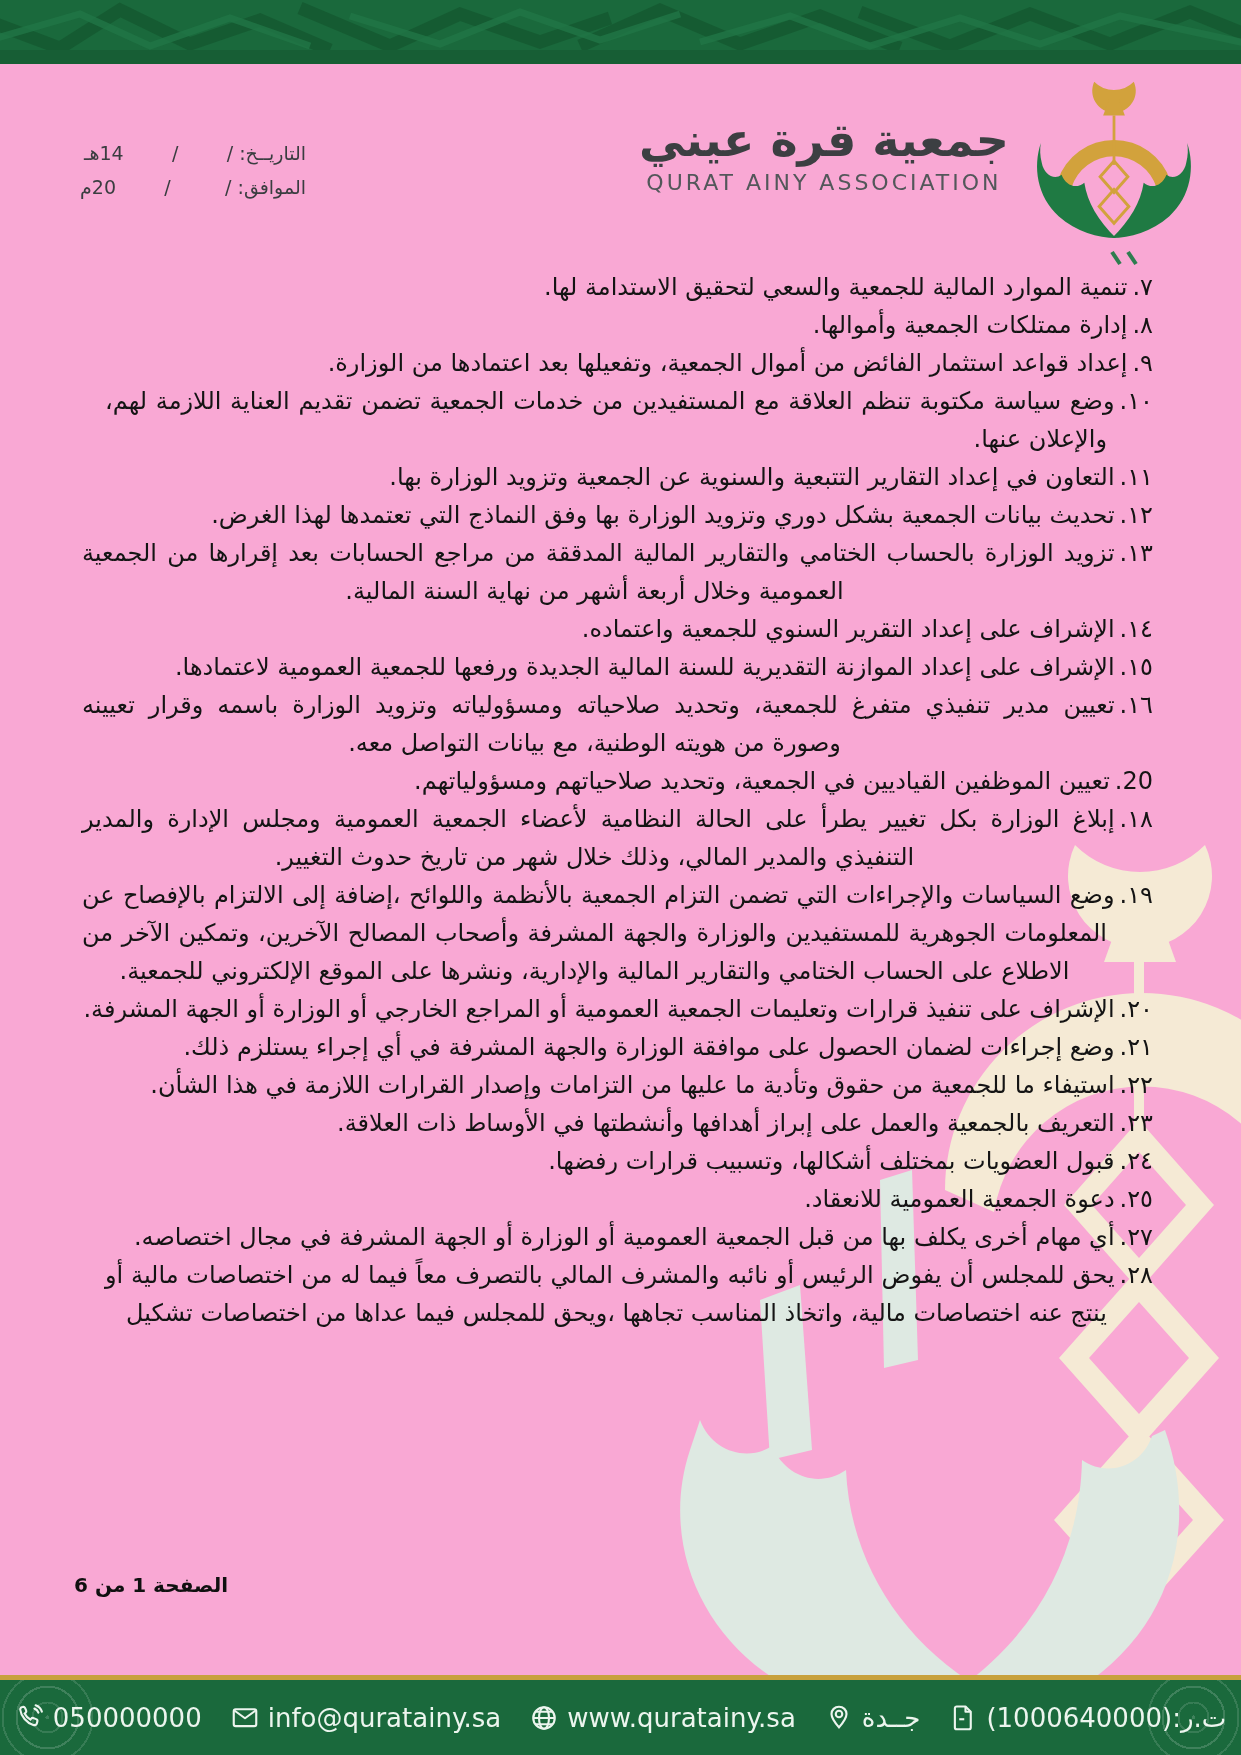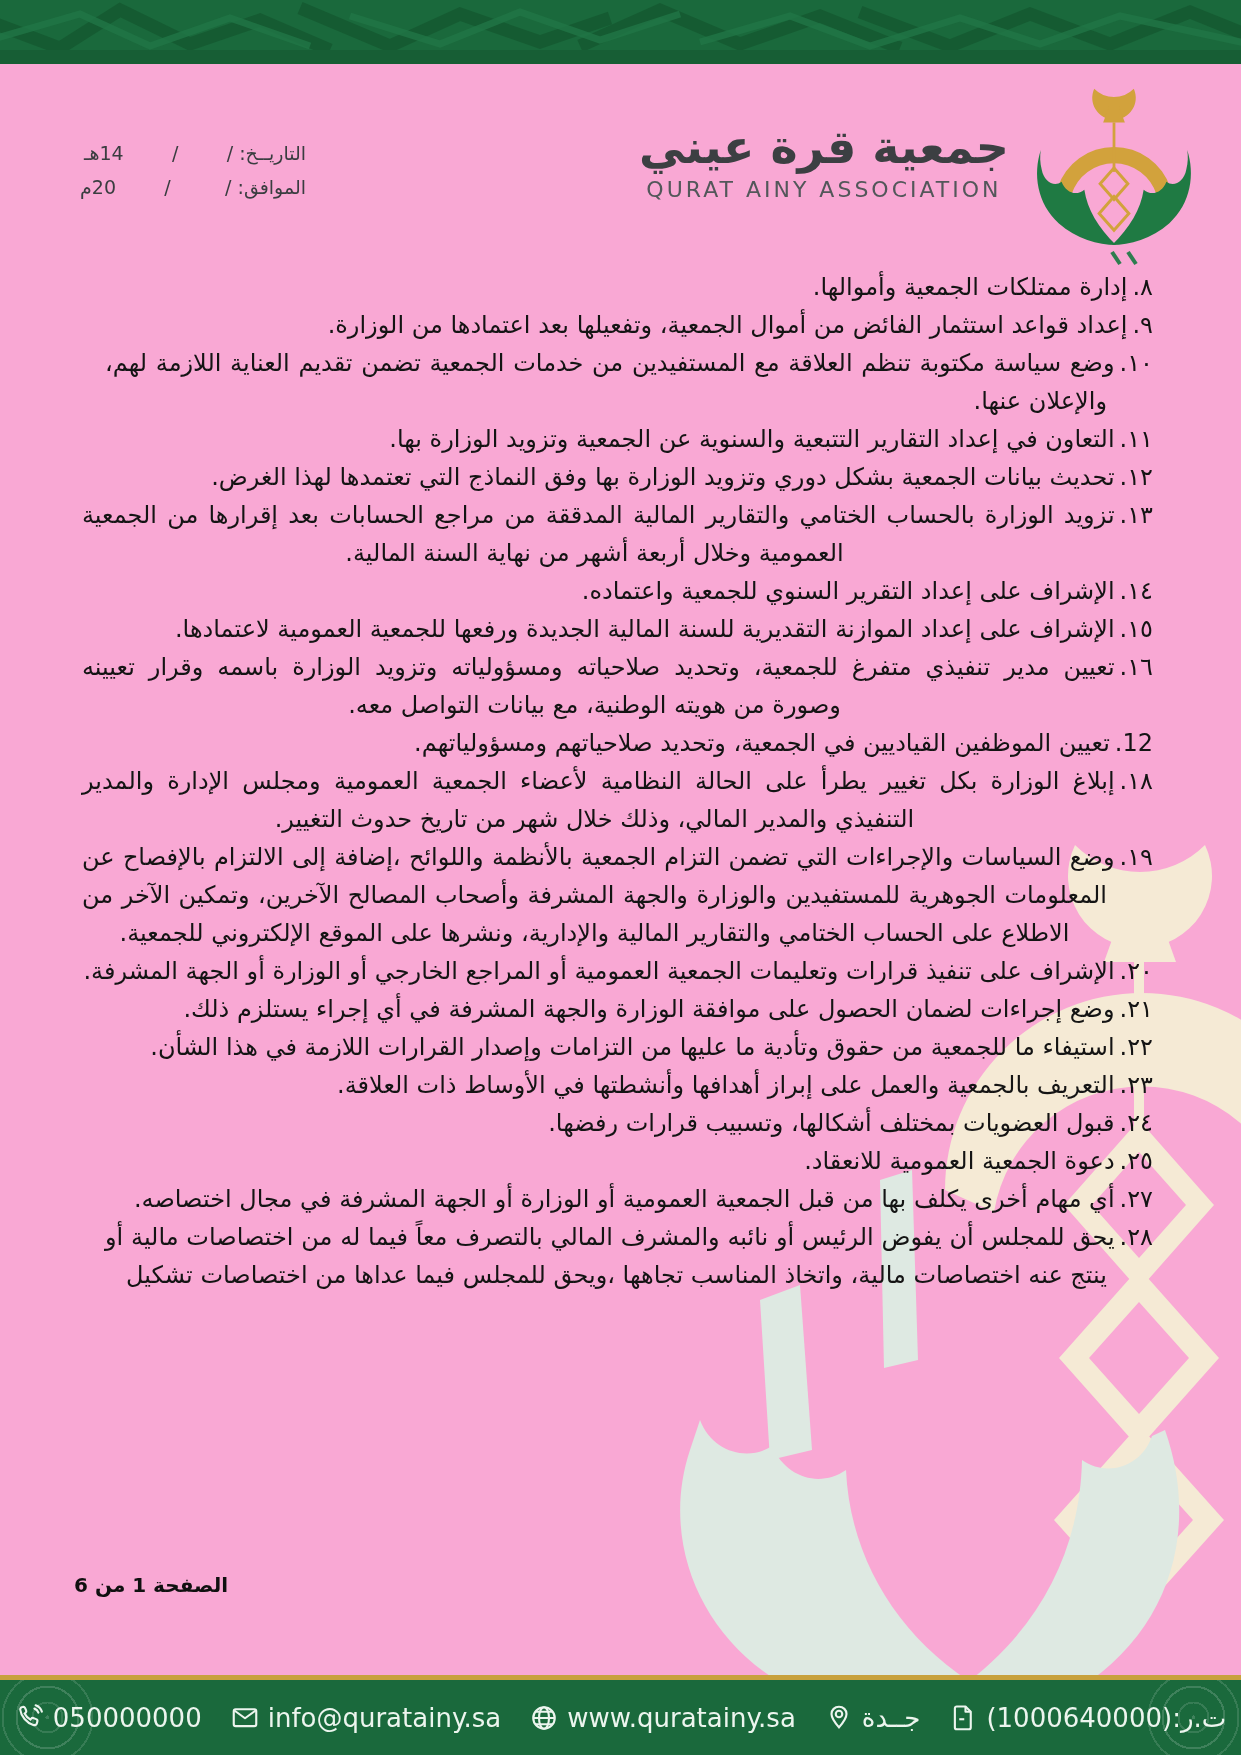--- a/index.html
+++ b/index.html
@@ -9,21 +9,21 @@
     font-family:"DejaVu Sans","Liberation Sans",sans-serif;
   }
   
   .top-banner{position:absolute;top:0;left:0;width:1241px;height:64px;background:#1A693C;overflow:hidden;}
   .top-banner svg{display:block;width:100%;height:100%;}
   
   .header{position:absolute;top:64px;left:0;width:1241px;height:200px;}
   .dates{position:absolute;right:935px;left:36px;top:72px;direction:rtl;text-align:right;color:#3a3d40;
          font-size:19px;line-height:34px;}
   .date-line{white-space:pre;}
-  .logo{position:absolute;top:11px;right:38px;display:flex;align-items:center;}
+  .logo{position:absolute;top:4px;right:38px;display:flex;align-items:center;}
   .logo-text{text-align:center;margin-right:16px;}
   .logo-title-ar{font-size:46px;font-weight:bold;color:#3c3f42;line-height:1.2;letter-spacing:1px;}
   .logo-title-en{font-size:22px;color:#53575a;letter-spacing:3px;margin-top:2px;}
   .logo-mark{width:178px;height:172px;}
   
   .watermarks{position:absolute;inset:0;z-index:0;pointer-events:none;}
   
   .body{position:absolute;top:268px;right:88px;left:82px;z-index:1;direction:rtl;color:#141414;}
   .item{font-size:24px;line-height:38px;text-align:justify;text-align-last:right;
         padding-right:46px;text-indent:-46px;}
@@ -121,30 +121,31 @@
         </g>
         <g fill="#1F7A43">
           <path d="M16 74 C8 98 12 128 34 148 C52 164 74 170 92 170 C74 152 63 134 60 114 C52 121 41 117 37 106 C29 112 19 105 17 94 C15 87 15 80 16 74 Z"></path>
           <path d="M164 74 C172 98 168 128 146 148 C128 164 106 170 88 170 C106 152 117 134 120 114 C128 121 139 117 143 106 C151 112 161 105 163 94 C165 87 165 80 164 74 Z"></path>
         </g>
       </svg>
     </div>
   </div>
 
   <div class="body">
+    <div class="item"><span class="num">٧.</span><span>تنمية الموارد المالية للجمعية والسعي لتحقيق الاستدامة لها.</span></div>
     <div class="item"><span class="num">٨.</span><span>إدارة ممتلكات الجمعية وأموالها.</span></div>
     <div class="item"><span class="num">٩.</span><span>إعداد قواعد استثمار الفائض من أموال الجمعية، وتفعيلها بعد اعتمادها من الوزارة.</span></div>
     <div class="item ml-r"><span class="num">١٠.</span><span>وضع سياسة مكتوبة تنظم العلاقة مع المستفيدين من خدمات الجمعية تضمن تقديم العناية اللازمة لهم، والإعلان عنها.</span></div>
     <div class="item"><span class="num">١١.</span><span>التعاون في إعداد التقارير التتبعية والسنوية عن الجمعية وتزويد الوزارة بها.</span></div>
     <div class="item"><span class="num">١٢.</span><span>تحديث بيانات الجمعية بشكل دوري وتزويد الوزارة بها وفق النماذج التي تعتمدها لهذا الغرض.</span></div>
     <div class="item ml"><span class="num">١٣.</span><span>تزويد الوزارة بالحساب الختامي والتقارير المالية المدققة من مراجع الحسابات بعد إقرارها من الجمعية العمومية وخلال أربعة أشهر من نهاية السنة المالية.</span></div>
     <div class="item"><span class="num">١٤.</span><span>الإشراف على إعداد التقرير السنوي للجمعية واعتماده.</span></div>
     <div class="item"><span class="num">١٥.</span><span>الإشراف على إعداد الموازنة التقديرية للسنة المالية الجديدة ورفعها للجمعية العمومية لاعتمادها.</span></div>
     <div class="item ml"><span class="num">١٦.</span><span>تعيين مدير تنفيذي متفرغ للجمعية، وتحديد صلاحياته ومسؤولياته وتزويد الوزارة باسمه وقرار تعيينه وصورة من هويته الوطنية، مع بيانات التواصل معه.</span></div>
-    <div class="item"><span class="num">12.</span><span>تعيين الموظفين القياديين في الجمعية، وتحديد صلاحياتهم ومسؤولياتهم.</span></div>
+    <div class="item"><span class="num">20.</span><span>تعيين الموظفين القياديين في الجمعية، وتحديد صلاحياتهم ومسؤولياتهم.</span></div>
     <div class="item ml"><span class="num">١٨.</span><span>إبلاغ الوزارة بكل تغيير يطرأ على الحالة النظامية لأعضاء الجمعية العمومية ومجلس الإدارة والمدير التنفيذي والمدير المالي، وذلك خلال شهر من تاريخ حدوث التغيير.</span></div>
     <div class="item ml"><span class="num">١٩.</span><span>وضع السياسات والإجراءات التي تضمن التزام الجمعية بالأنظمة واللوائح ،إضافة إلى الالتزام بالإفصاح عن المعلومات الجوهرية للمستفيدين والوزارة والجهة المشرفة وأصحاب المصالح الآخرين، وتمكين الآخر من الاطلاع على الحساب الختامي والتقارير المالية والإدارية، ونشرها على الموقع الإلكتروني للجمعية.</span></div>
     <div class="item"><span class="num">٢٠.</span><span>الإشراف على تنفيذ قرارات وتعليمات الجمعية العمومية أو المراجع الخارجي أو الوزارة أو الجهة المشرفة.</span></div>
     <div class="item"><span class="num">٢١.</span><span>وضع إجراءات لضمان الحصول على موافقة الوزارة والجهة المشرفة في أي إجراء يستلزم ذلك.</span></div>
     <div class="item"><span class="num">٢٢.</span><span>استيفاء ما للجمعية من حقوق وتأدية ما عليها من التزامات وإصدار القرارات اللازمة في هذا الشأن.</span></div>
     <div class="item"><span class="num">٢٣.</span><span>التعريف بالجمعية والعمل على إبراز أهدافها وأنشطتها في الأوساط ذات العلاقة.</span></div>
     <div class="item"><span class="num">٢٤.</span><span>قبول العضويات بمختلف أشكالها، وتسبيب قرارات رفضها.</span></div>
     <div class="item"><span class="num">٢٥.</span><span>دعوة الجمعية العمومية للانعقاد.</span></div>
     <div class="item"><span class="num">٢٧.</span><span>أي مهام أخرى يكلف بها من قبل الجمعية العمومية أو الوزارة أو الجهة المشرفة في مجال اختصاصه.</span></div>
     <div class="item ml-r"><span class="num">٢٨.</span><span>يحق للمجلس أن يفوض الرئيس أو نائبه والمشرف المالي بالتصرف معاً فيما له من اختصاصات مالية أو ينتج عنه اختصاصات مالية، واتخاذ المناسب تجاهها ،ويحق للمجلس فيما عداها من اختصاصات تشكيل</span></div>

